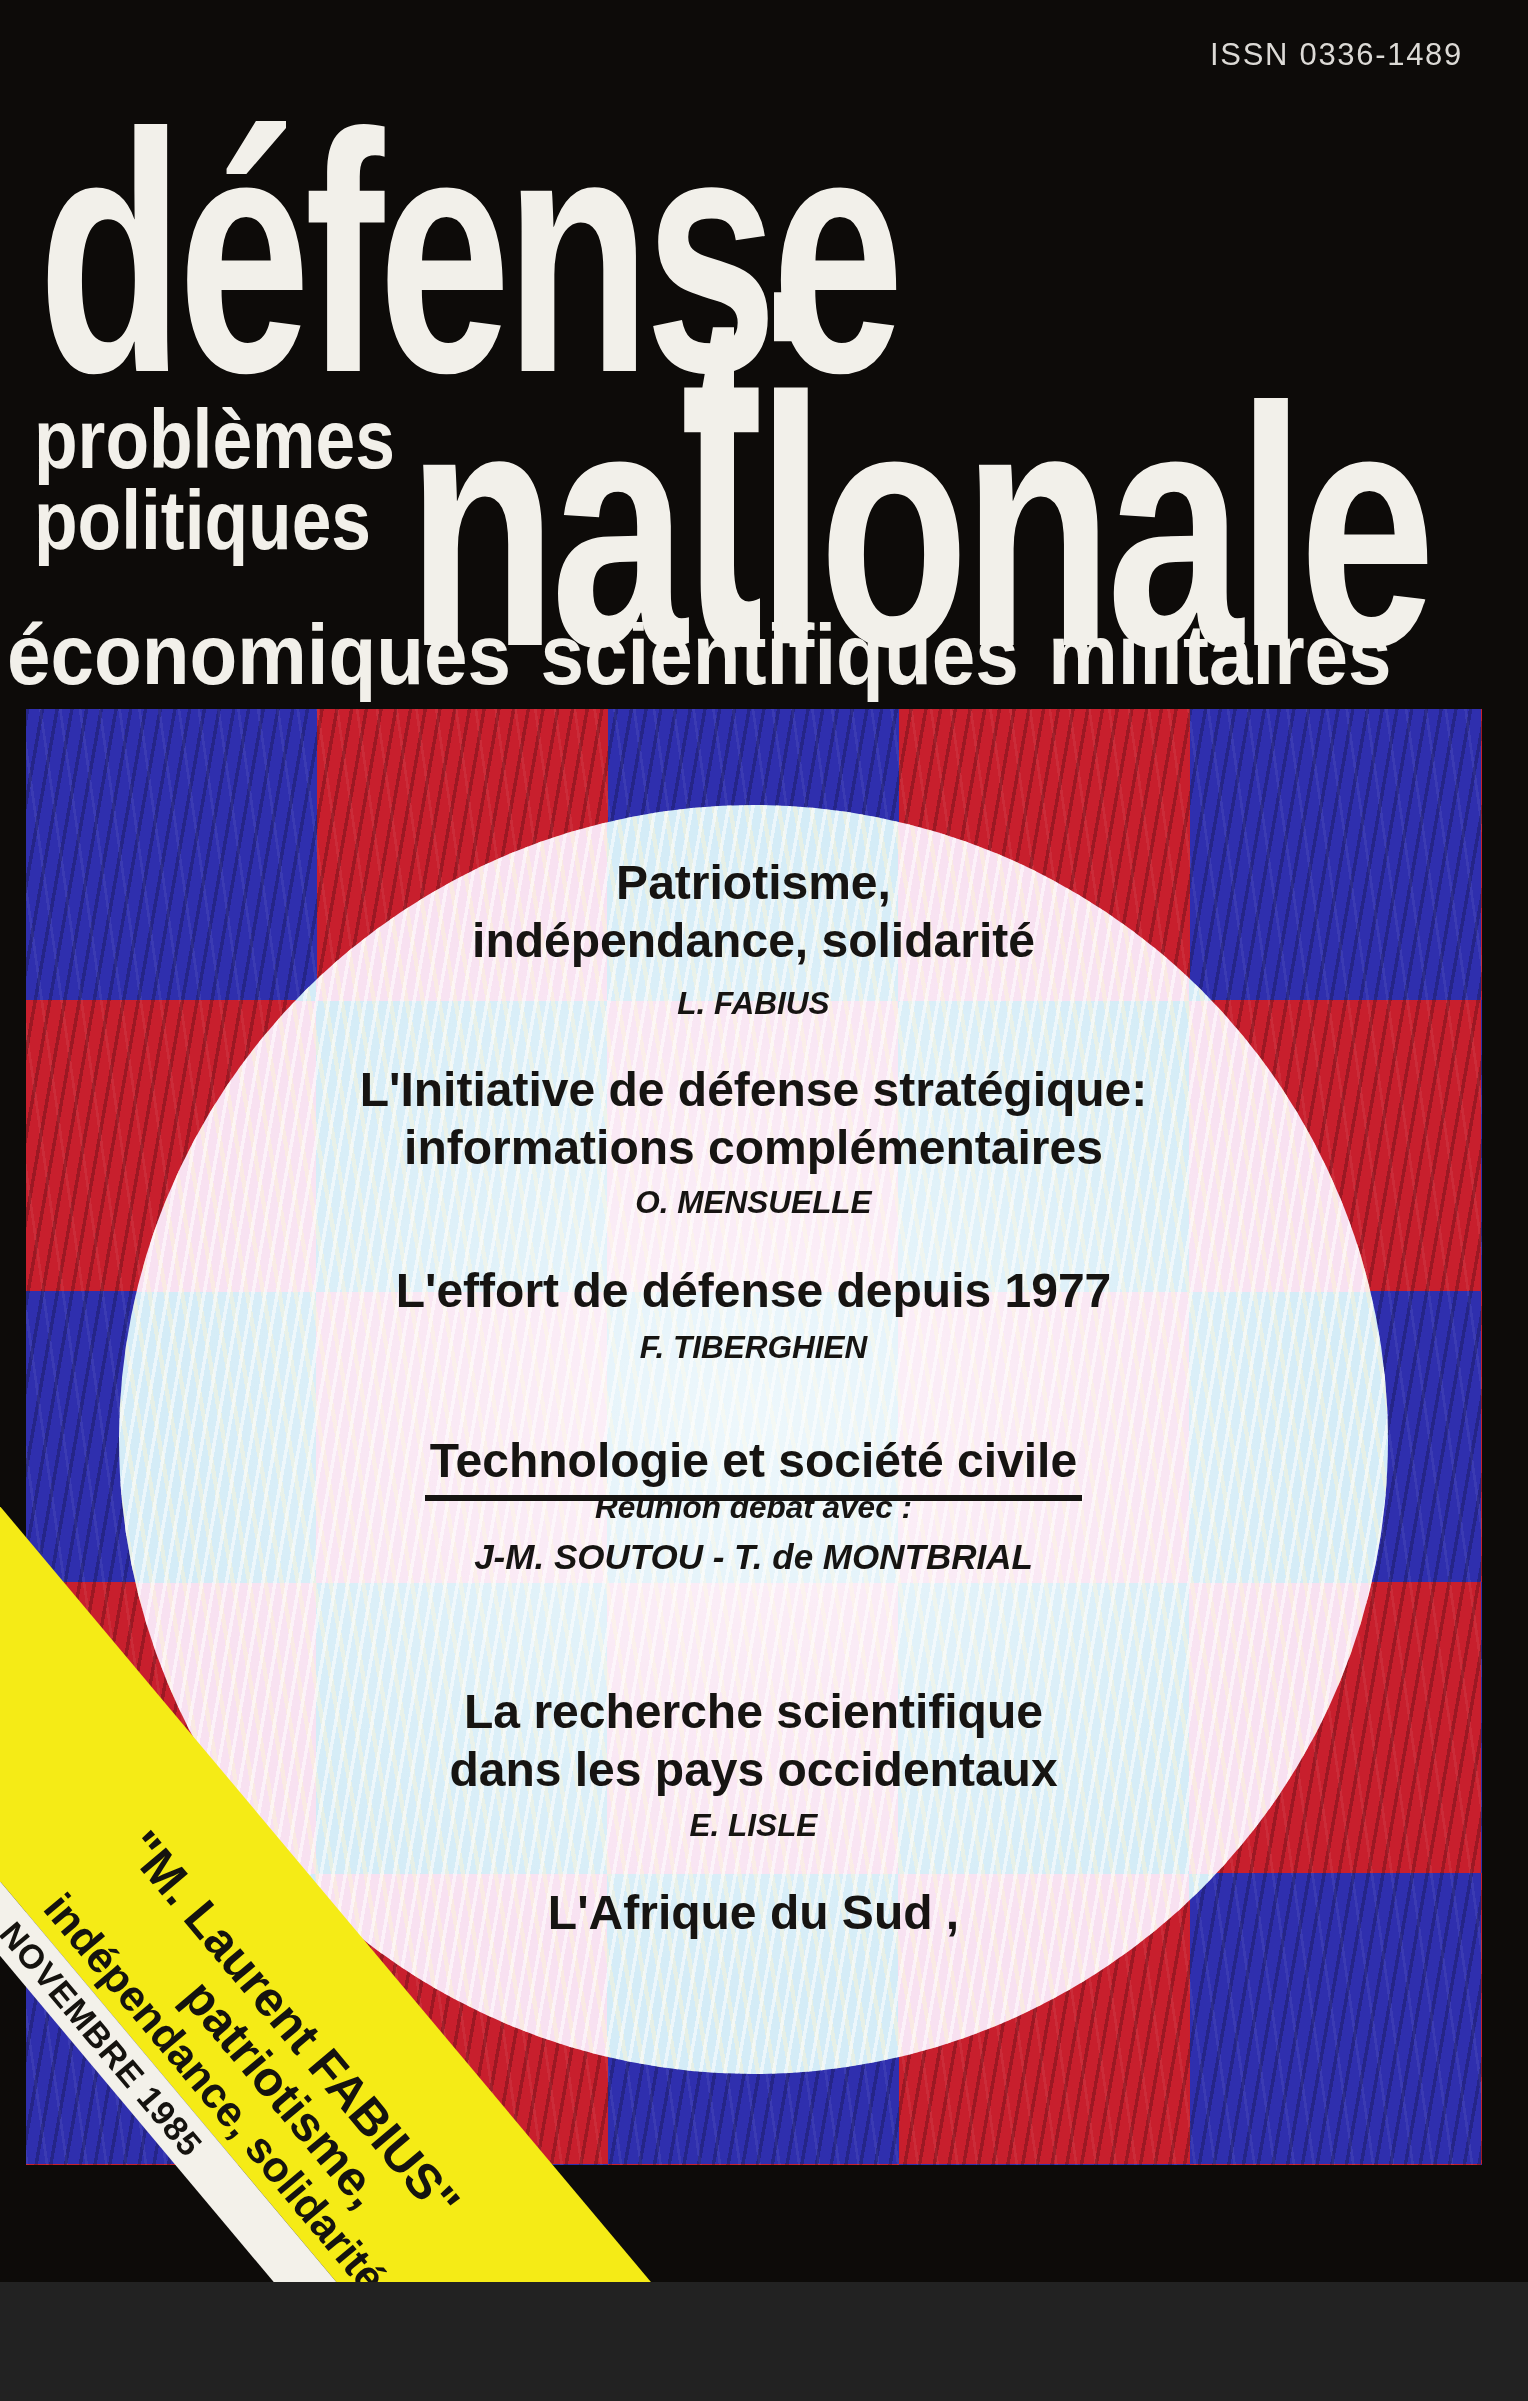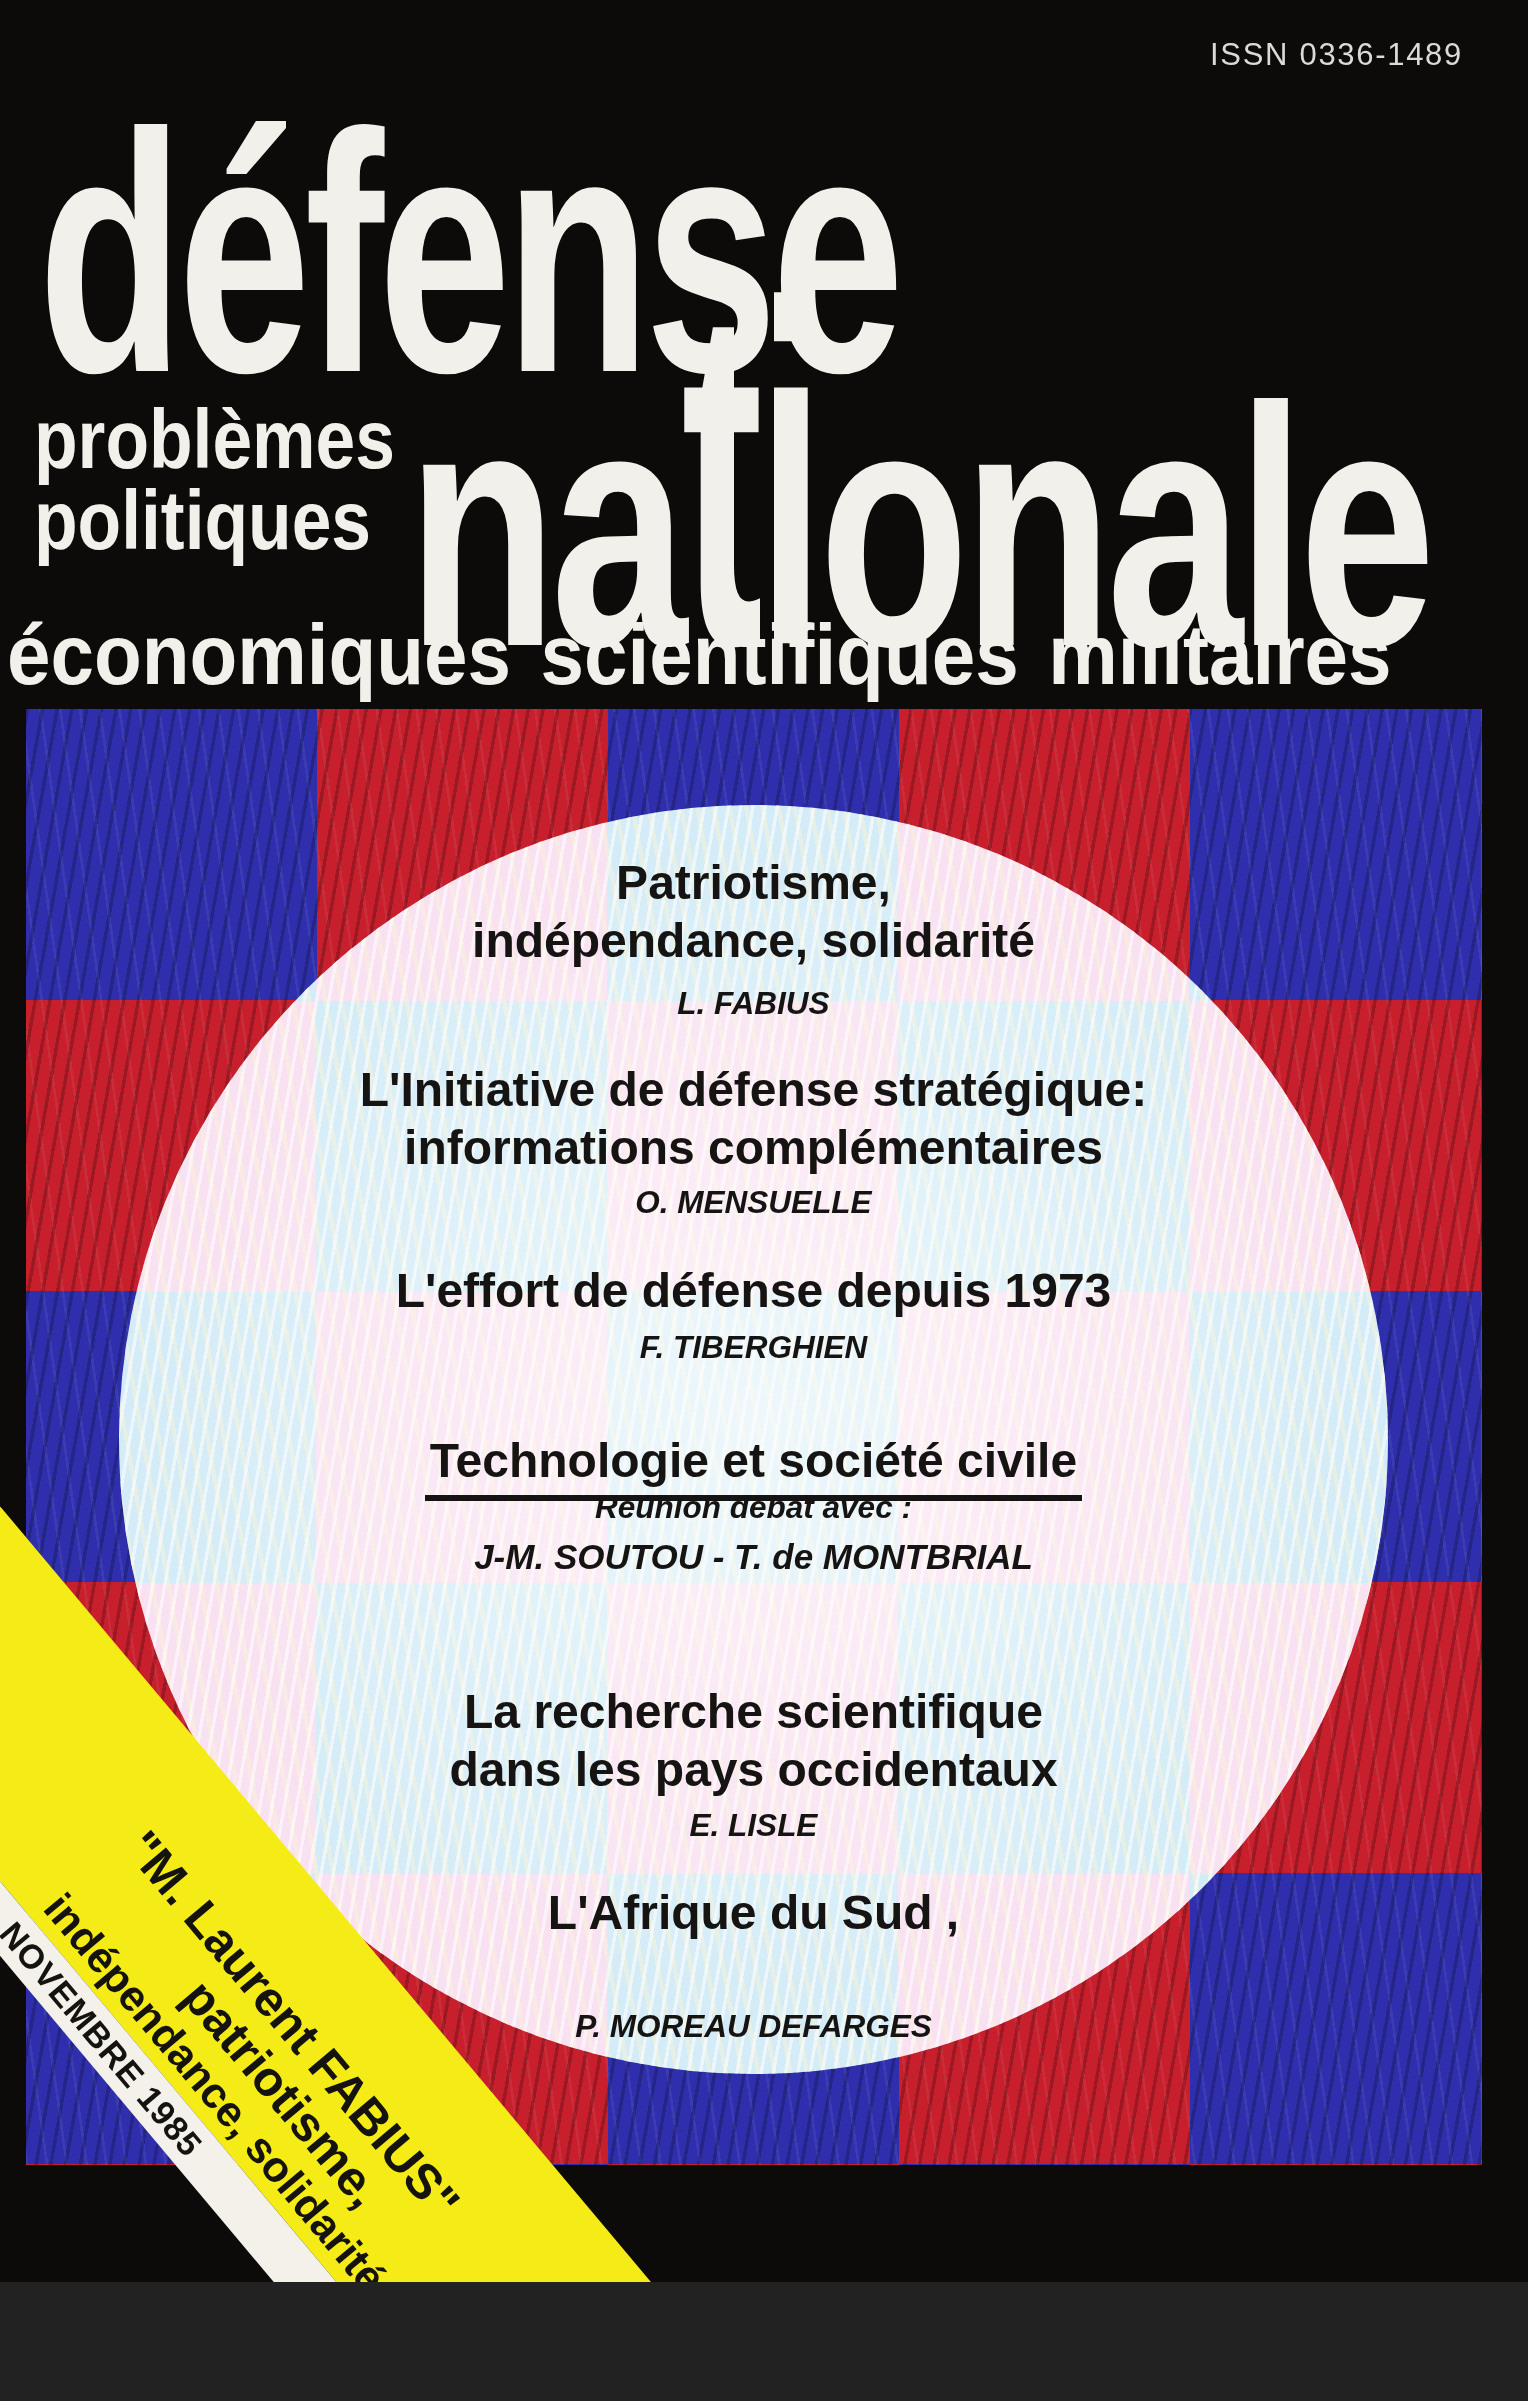--- a/index.html
+++ b/index.html
@@ -131,33 +131,32 @@
 
   <div class="toc">
     <div class="tl p-s1l1">Patriotisme,</div>
     <div class="tl p-s1l2">indépendance, solidarité</div>
     <div class="au p-s1a">L. FABIUS</div>
 
     <div class="tl p-s2l1">L'Initiative de défense stratégique:</div>
     <div class="tl p-s2l2">informations complémentaires</div>
     <div class="au p-s2a">O. MENSUELLE</div>
 
-    <div class="tl p-s3l1">L'effort de défense depuis 1973</div>
+    <div class="tl p-s3l1">L'effort de défense depuis 1977</div>
     <div class="au p-s3a">F. TIBERGHIEN</div>
 
     <div class="tl ul p-s4t"><span>Technologie et société civile</span></div>
     <div class="intro p-s4i">Réunion débat avec :</div>
     <div class="names p-s4p1">J-M. SOUTOU - T. de MONTBRIAL</div>
 
     <div class="tl p-s5l1">La recherche scientifique</div>
     <div class="tl p-s5l2">dans les pays occidentaux</div>
     <div class="au p-s5a">E. LISLE</div>
 
     <div class="tl p-s6l1">L'Afrique du Sud ,</div>
-    <div class="au p-s6a">P. MOREAU DEFARGES</div>
   </div>
 
   <div class="banner">
     <div class="banner-yellow">
       <div class="bl1">"M. Laurent FABIUS"</div>
       <div class="bl2">patriotisme,</div>
       <div class="bl3">indépendance, solidarité</div>
     </div>
     <div class="banner-strip">
       <span class="bdate">NOVEMBRE 1985</span>

